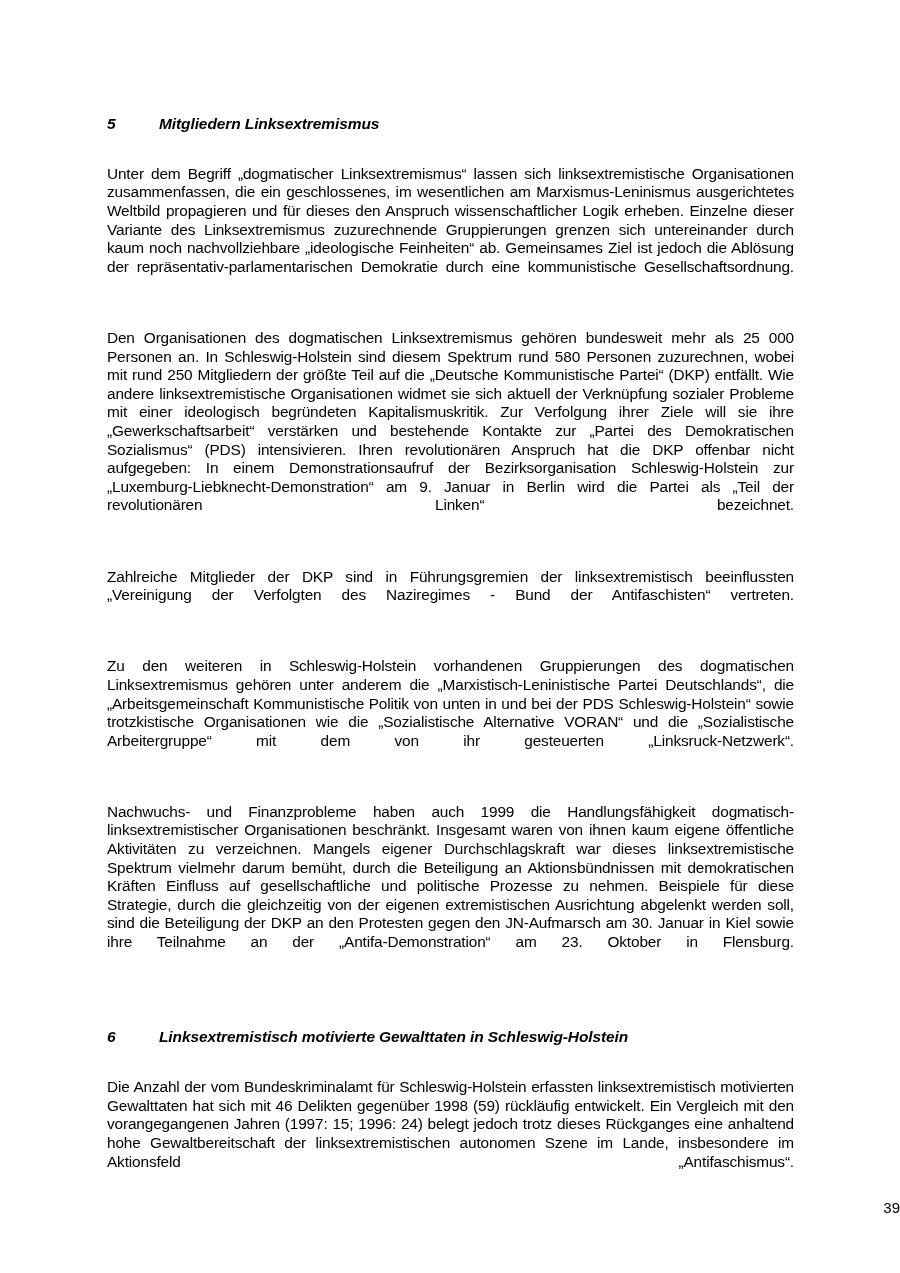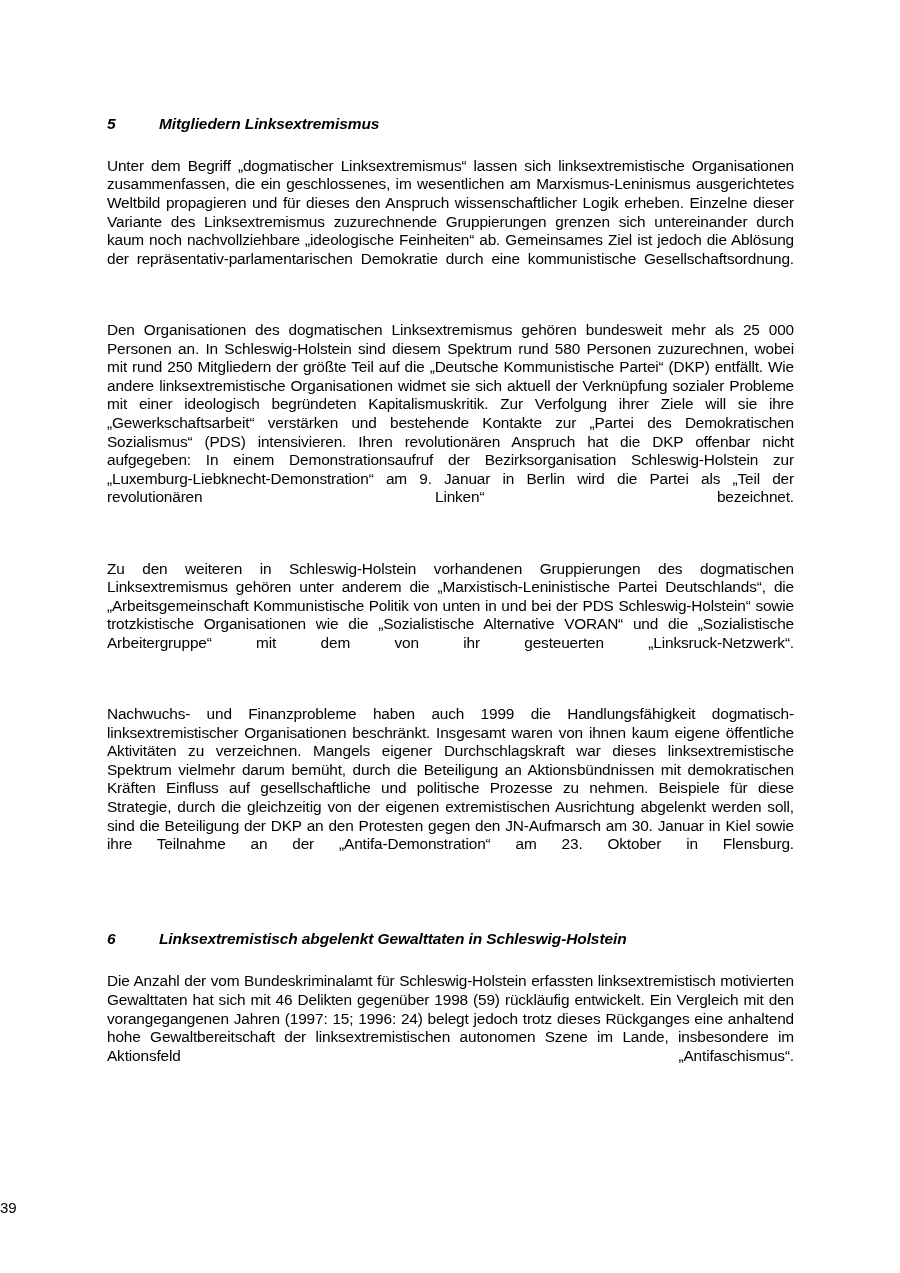--- a/index.html
+++ b/index.html
@@ -52,63 +52,64 @@
     margin: 0;
     font-size: 15.4px;
     line-height: 18.6px;
     text-align: justify;
     text-justify: inter-word;
     letter-spacing: -0.15px;
     word-spacing: 0.1px;
     hyphens: none;
   }
   p.body.first-after-heading {
-    margin-top: 24px;
+    margin-top: 32px;
   }
   p.body + p.body {
     margin-top: 34px;
   }
   
   p.body::after {
     content: "";
     display: inline-block;
     width: 100%;
   }
   
   .page-footer {
     position: absolute;
     left: 0;
     top: 1199px;
     width: 900px;
-    text-align: left;
+    text-align: right;
     font-size: 15px;
     line-height: 18px;
     letter-spacing: 0;
   }
 </style>
 </head>
 <body>
 
 <div class="page">
 
   <div class="content">
 
     <h2 class="heading section-5">
       <span class="h-num">5</span>
       <span class="h-text">Mitgliedern Linksextremismus</span>
     </h2>
 
     <p class="body first-after-heading">Unter dem Begriff „dogmatischer Linksextremismus“ lassen sich linksextremistische Organisationen zusammenfassen, die ein geschlossenes, im wesentlichen am Marxismus-Leninismus ausgerichtetes Weltbild propagieren und für dieses den Anspruch wissenschaftlicher Logik erheben. Einzelne dieser Variante des Linksextremismus zuzurechnende Gruppierungen grenzen sich untereinander durch kaum noch nachvollziehbare „ideologische Feinheiten“ ab. Gemeinsames Ziel ist jedoch die Ablösung der repräsentativ-parlamentarischen Demokratie durch eine kommunistische Gesellschaftsordnung.</p>
     <p class="body">Den Organisationen des dogmatischen Linksextremismus gehören bundesweit mehr als 25 000 Personen an. In Schleswig-Holstein sind diesem Spektrum rund 580 Personen zuzurechnen, wobei mit rund 250 Mitgliedern der größte Teil auf die „Deutsche Kommunistische Partei“ (DKP) entfällt. Wie andere linksextremistische Organisationen widmet sie sich aktuell der Verknüpfung sozialer Probleme mit einer ideologisch begründeten Kapitalismuskritik.  Zur Verfolgung ihrer Ziele will sie ihre „Gewerkschaftsarbeit“ verstärken und bestehende Kontakte zur „Partei des Demokratischen Sozialismus“ (PDS) intensivieren. Ihren revolutionären Anspruch hat die DKP offenbar nicht aufgegeben: In einem Demonstrationsaufruf der Bezirksorganisation Schleswig-Holstein zur „Luxemburg-Liebknecht-Demonstration“ am 9. Januar in Berlin wird die Partei als „Teil der revolutionären Linken“ bezeichnet.</p>
+    <p class="body">Zahlreiche Mitglieder der DKP sind in Führungsgremien der linksextremistisch beeinflussten „Vereinigung der Verfolgten des Naziregimes - Bund der Antifaschisten“ vertreten.</p>
     <p class="body">Zu den weiteren in Schleswig-Holstein vorhandenen Gruppierungen des dogmatischen Linksextremismus gehören unter anderem die „Marxistisch-Leninistische Partei Deutschlands“, die „Arbeitsgemeinschaft Kommunistische Politik von unten in und bei der PDS Schleswig-Holstein“ sowie trotzkistische Organisationen wie die „Sozialistische Alternative VORAN“ und die „Sozialistische Arbeitergruppe“ mit dem von ihr gesteuerten „Linksruck-Netzwerk“.</p>
     <p class="body">Nachwuchs- und Finanzprobleme haben auch 1999 die Handlungsfähigkeit dogmatisch-linksextremistischer Organisationen beschränkt. Insgesamt waren von ihnen kaum eigene öffentliche Aktivitäten zu verzeichnen. Mangels eigener Durchschlagskraft war dieses linksextremistische Spektrum vielmehr darum bemüht, durch die Beteiligung an Aktionsbündnissen mit demokratischen Kräften Einfluss auf gesellschaftliche und politische Prozesse zu nehmen. Beispiele für diese Strategie, durch die gleichzeitig von der eigenen extremistischen Ausrichtung abgelenkt werden soll, sind die Beteiligung der DKP an den Protesten gegen den JN-Aufmarsch am 30. Januar in Kiel sowie ihre Teilnahme an der „Antifa-Demonstration“ am 23. Oktober in Flensburg.</p>
 
     <h2 class="heading section-6">
       <span class="h-num">6</span>
-      <span class="h-text">Linksextremistisch abgelenkt Gewalttaten in Schleswig-Holstein</span>
+      <span class="h-text">Linksextremistisch motivierte Gewalttaten in Schleswig-Holstein</span>
     </h2>
 
     <p class="body first-after-heading">Die Anzahl der vom Bundeskriminalamt für Schleswig-Holstein erfassten linksextremistisch motivierten Gewalttaten hat sich mit 46 Delikten gegenüber 1998 (59) rückläufig entwickelt. Ein Vergleich mit den vorangegangenen Jahren (1997: 15; 1996: 24) belegt jedoch trotz dieses Rückganges eine anhaltend hohe Gewaltbereitschaft der linksextremistischen autonomen Szene im Lande, insbesondere im Aktionsfeld „Antifaschismus“.</p>
 
   </div>
 
   <div class="page-footer">39</div>
 
 </div>
 

